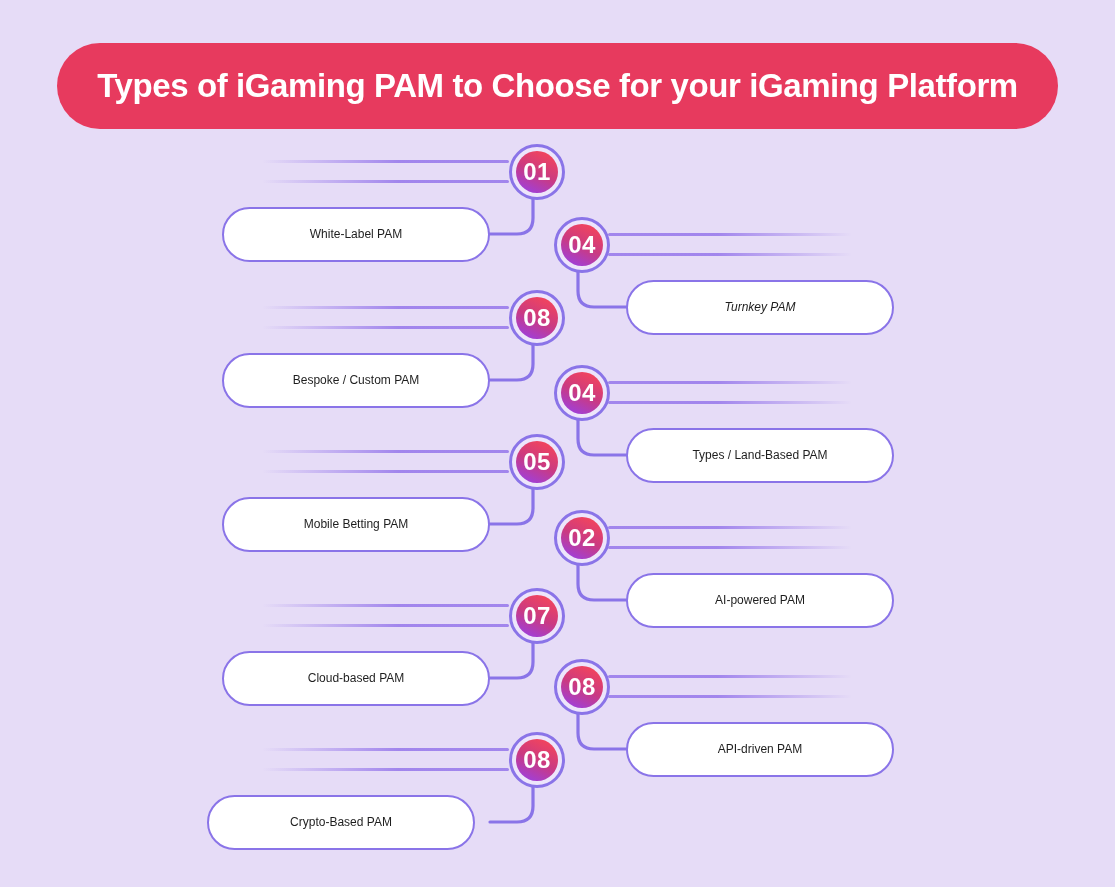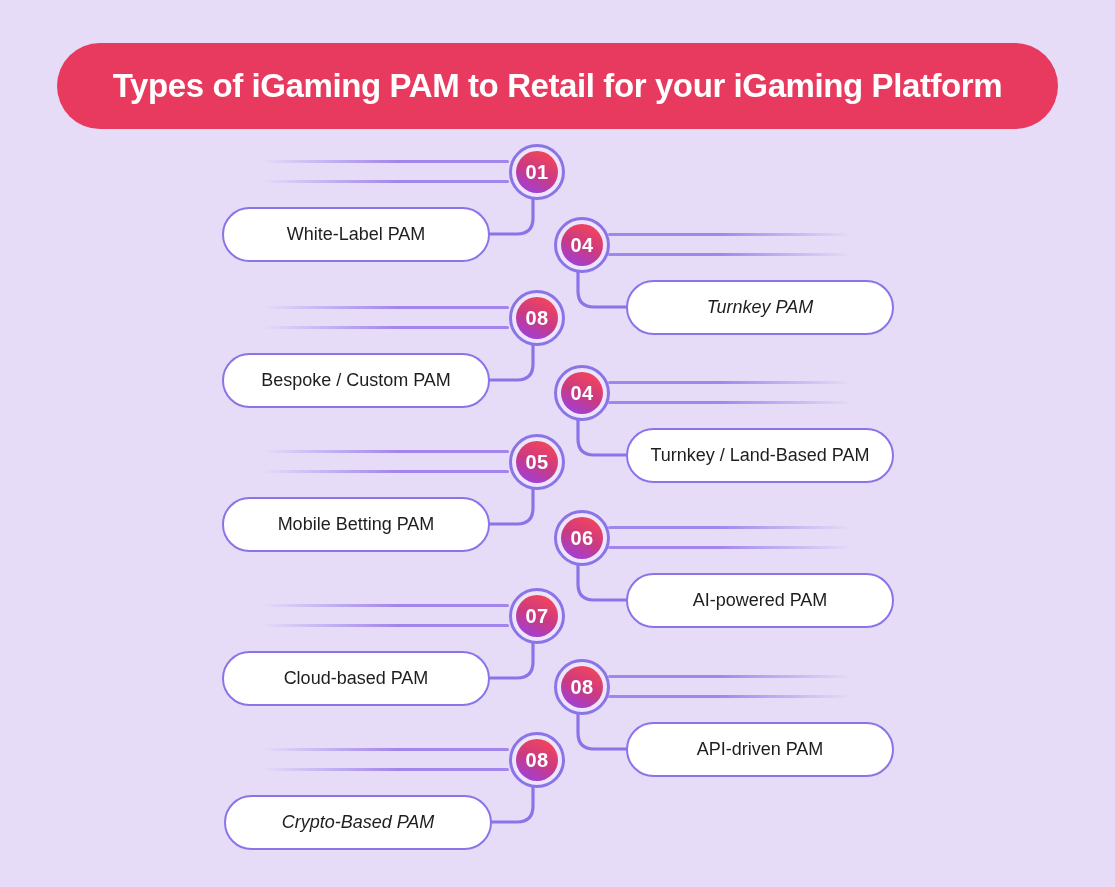--- a/index.html
+++ b/index.html
@@ -39,46 +39,46 @@
 
   .pill {
     position:absolute; width:268px; height:55px; box-sizing:border-box;
     background:var(--pillFill,#fff);
     border:2.5px solid var(--accent,#8A74E8);
     border-radius:28px;
     display:flex; align-items:center; justify-content:center;
     z-index:2;
   }
   .pill span {
-    font-size:18px; font-weight:500; color:var(--pillText,#1E1E1E);
+    font-size:12px; font-weight:500; color:var(--pillText,#1E1E1E);
     white-space:nowrap;
   }
 
   .ring {
     position:absolute; width:56px; height:56px; box-sizing:border-box;
     border:3px solid var(--accent,#8A74E8); border-radius:50%;
     background:#EDE5FB;
     display:flex; align-items:center; justify-content:center;
     z-index:3;
   }
   .bubble {
     width:42px; height:42px; border-radius:50%;
     background:linear-gradient(205deg, var(--gradTop,#F5455A) 8%, var(--gradMid,#CA3A82) 52%, var(--gradBot,#9A40E4) 95%);
     display:flex; align-items:center; justify-content:center;
   }
   .bubble span {
-    color:#fff; font-size:20px; font-weight:600; letter-spacing:0.5px;text-align:center;
+    color:#fff; font-size:24px; font-weight:600; letter-spacing:0.5px;text-align:center;
   }
 </style>
 </head>
 <body>
 
 <div class="stage" id="stage" style="--bg: #E6DCF7; --banner: #E73A5E; --titleText: #FFFFFF; --accent: #8A74E8; --pillFill: #FFFFFF; --pillText: #1E1E1E; --gradTop: #F5455A; --gradMid: #CA3A82; --gradBot: #9A40E4;">
   <div class="banner">
-    <h1>Types of iGaming PAM to Retail for your iGaming Platform</h1>
+    <h1>Types of iGaming PAM to Choose for your iGaming Platform</h1>
   </div>
   <svg class="wires" id="wires" width="1115" height="887" viewBox="0 0 1115 887">
       <path d="M 490 234 H 517 Q 533 234 533 218 V 199" fill="none" stroke="#8A74E8" stroke-width="3.2" stroke-linecap="round"></path>
       <path d="M 578 272 V 291 Q 578 307 594 307 H 626" fill="none" stroke="#8A74E8" stroke-width="3.2" stroke-linecap="round"></path>
       <path d="M 490 380 H 517 Q 533 380 533 364 V 345" fill="none" stroke="#8A74E8" stroke-width="3.2" stroke-linecap="round"></path>
       <path d="M 578 420 V 439 Q 578 455 594 455 H 626" fill="none" stroke="#8A74E8" stroke-width="3.2" stroke-linecap="round"></path>
       <path d="M 490 524 H 517 Q 533 524 533 508 V 489" fill="none" stroke="#8A74E8" stroke-width="3.2" stroke-linecap="round"></path>
       <path d="M 578 565 V 584 Q 578 600 594 600 H 626" fill="none" stroke="#8A74E8" stroke-width="3.2" stroke-linecap="round"></path>
       <path d="M 490 678 H 517 Q 533 678 533 662 V 643" fill="none" stroke="#8A74E8" stroke-width="3.2" stroke-linecap="round"></path>
       <path d="M 578 714 V 733 Q 578 749 594 749 H 626" fill="none" stroke="#8A74E8" stroke-width="3.2" stroke-linecap="round"></path>
@@ -111,21 +111,21 @@
         <span>Bespoke / Custom PAM</span>
       </div>
       <div class="ring" style="left: 509px; top: 290px;">
         <div class="bubble">
           <span>08</span>
         </div>
       </div>
       <div class="deco fade-right" style="top: 380.5px; left: 608px; width: 244px;"></div>
       <div class="deco fade-right" style="top: 400.5px; left: 608px; width: 244px;"></div>
       <div class="pill" style="left: 626px; top: 427.5px;">
-        <span>Turnkey / Land-Based PAM</span>
+        <span>Types / Land-Based PAM</span>
       </div>
       <div class="ring" style="left: 554px; top: 365px;">
         <div class="bubble">
           <span>04</span>
         </div>
       </div>
       <div class="deco fade-left" style="top: 449.5px; left: 262px; width: 247px;"></div>
       <div class="deco fade-left" style="top: 469.5px; left: 262px; width: 247px;"></div>
       <div class="pill" style="left: 222px; top: 496.5px;">
         <span>Mobile Betting PAM</span>
@@ -135,21 +135,21 @@
           <span>05</span>
         </div>
       </div>
       <div class="deco fade-right" style="top: 525.5px; left: 608px; width: 244px;"></div>
       <div class="deco fade-right" style="top: 545.5px; left: 608px; width: 244px;"></div>
       <div class="pill" style="left: 626px; top: 572.5px;">
         <span>AI-powered PAM</span>
       </div>
       <div class="ring" style="left: 554px; top: 510px;">
         <div class="bubble">
-          <span>06</span>
+          <span>02</span>
         </div>
       </div>
       <div class="deco fade-left" style="top: 603.5px; left: 262px; width: 247px;"></div>
       <div class="deco fade-left" style="top: 623.5px; left: 262px; width: 247px;"></div>
       <div class="pill" style="left: 222px; top: 650.5px;">
         <span>Cloud-based PAM</span>
       </div>
       <div class="ring" style="left: 509px; top: 588px;">
         <div class="bubble">
           <span>07</span>
@@ -160,21 +160,21 @@
       <div class="pill" style="left: 626px; top: 721.5px;">
         <span>API-driven PAM</span>
       </div>
       <div class="ring" style="left: 554px; top: 659px;">
         <div class="bubble">
           <span>08</span>
         </div>
       </div>
       <div class="deco fade-left" style="top: 747.5px; left: 262px; width: 247px;"></div>
       <div class="deco fade-left" style="top: 767.5px; left: 262px; width: 247px;"></div>
-      <div class="pill" style="left: 224px; top: 794.5px; font-style: italic;">
+      <div class="pill" style="left: 207px; top: 794.5px;">
         <span>Crypto-Based PAM</span>
       </div>
       <div class="ring" style="left: 509px; top: 732px;">
         <div class="bubble">
           <span>08</span>
         </div>
       </div>
     </div>
 </div>
 

